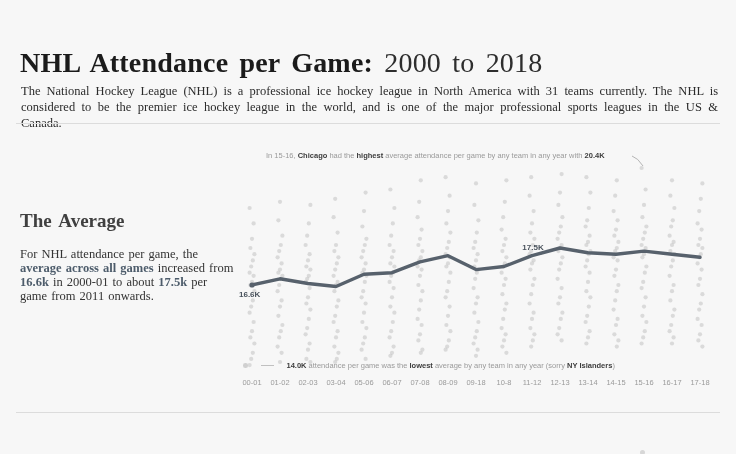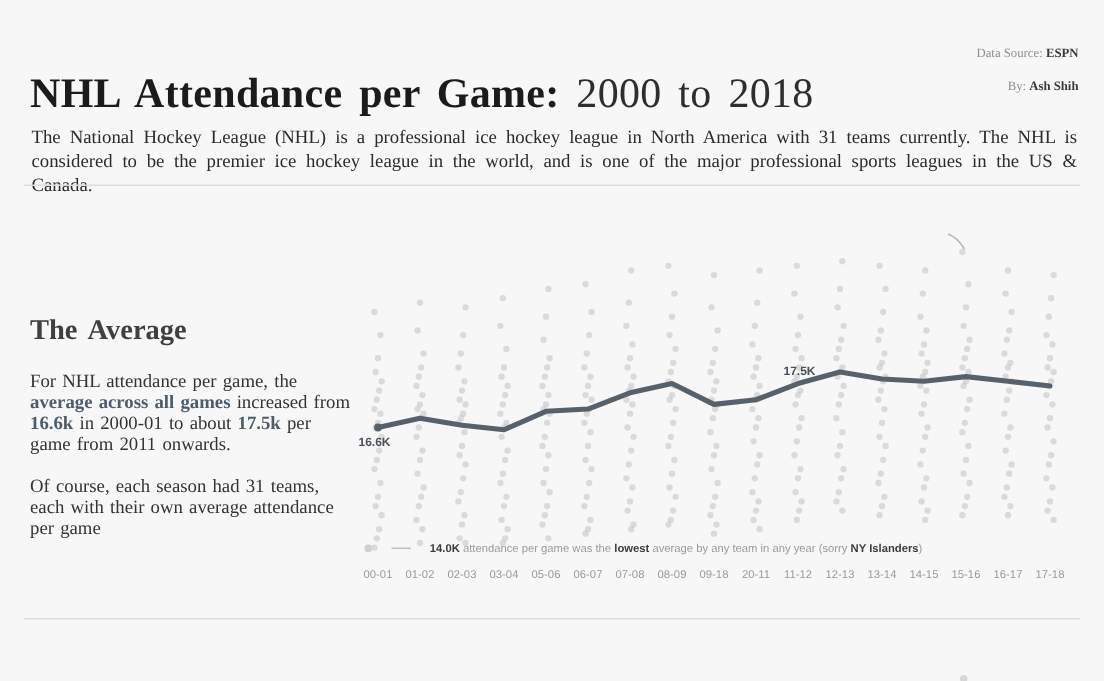--- a/index.html
+++ b/index.html
@@ -48,34 +48,29 @@
   .stray-dot{position:absolute;left:640px;top:450px;width:5px;height:5px;border-radius:50%;
              background:#c9c9c9;opacity:.7;}
 </style>
 </head>
 <body>
 
 <div id="page">
 
   <h1 class="title"><span class="t-bold">NHL Attendance per Game:</span><span class="t-reg"> 2000 to 2018</span></h1>
 
-  <div class="credits">
-    <div class="row"><span>Data Source: </span><b>ESPN</b></div>
-    <div class="row"><span>By: </span><b>Ash Shih</b></div>
-  </div>
 
   <p class="intro">The National Hockey League (NHL) is a professional ice hockey league in North America with 31 teams currently. The NHL is considered to be the premier ice hockey league in the world, and is one of the major professional sports leagues in the US &amp; Canada.</p>
 
   <div class="divider" id="divider-1"></div>
 
   <h2 class="sec-heading">The Average</h2>
 
   <p class="body-p" id="avg-p1"><span>For NHL attendance per game, the </span><span class="slate-b">average across all games</span><span> increased from </span><span class="slate-b">16.6k</span><span> in 2000-01 to about </span><span class="slate-b">17.5k</span><span> per game from 2011 onwards.</span></p>
 
-  <p class="body-p" id="avg-p2">Of course, each season had 31 teams, each with their own average attendance per game</p>
 
   <div id="chart">
     <svg width="500" height="256" viewBox="0 0 500 256">
         <circle class="dot" cx="13.6" cy="68.0" r="2.1"></circle>
         <circle class="dot" cx="17.6" cy="83.4" r="2.1"></circle>
         <circle class="dot" cx="16.0" cy="98.8" r="2.1"></circle>
         <circle class="dot" cx="14.4" cy="108.0" r="2.1"></circle>
         <circle class="dot" cx="18.4" cy="114.2" r="2.1"></circle>
         <circle class="dot" cx="16.8" cy="120.4" r="2.1"></circle>
         <circle class="dot" cx="15.2" cy="126.5" r="2.1"></circle>
@@ -446,38 +441,39 @@
         <circle class="dot" cx="464.0" cy="194.3" r="2.1"></circle>
         <circle class="dot" cx="462.4" cy="200.4" r="2.1"></circle>
         <circle class="dot" cx="466.4" cy="206.6" r="2.1"></circle>
         <polyline class="avg-line" points="16,145.0 44,138.8 72,143.5 100,146.5 128,134.2 156,132.7 184,121.9 212,115.7 240,129.6 268,126.5 296,115.7 324,108.0 352,112.7 380,114.2 408,111.1 436,114.2 464,117.3"></polyline>
         <circle class="line-end" cx="16" cy="145.0" r="2.6"></circle>
         <path class="pointer" d="M396,16 Q402,18 407,26"></path>
         <text class="vlabel" x="3" y="157.0" text-anchor="start">16.6K</text>
         <text class="vlabel" x="297" y="109.7" text-anchor="middle">17.5K</text>
       </svg>
 
+    <div class="anno" id="anno-top"><span>In 15-16, </span><b>Chicago</b><span> had the </span><b>highest</b><span> average attendance per game by any team in any year with </span><b>20.4K</b></div>
 
     <div class="anno" id="anno-bottom">
       <span class="legend-dot"></span>
       <span class="legend-dash"></span>
       <span><b>14.0K</b><span> attendance per game was the </span><b>lowest</b><span> average by any team in any year (sorry </span><b>NY Islanders</b><span>)</span></span>
     </div>
 
     <div id="xaxis">
         <span class="xlab" style="left: 16px;">00-01</span>
         <span class="xlab" style="left: 44px;">01-02</span>
         <span class="xlab" style="left: 72px;">02-03</span>
         <span class="xlab" style="left: 100px;">03-04</span>
         <span class="xlab" style="left: 128px;">05-06</span>
         <span class="xlab" style="left: 156px;">06-07</span>
         <span class="xlab" style="left: 184px;">07-08</span>
         <span class="xlab" style="left: 212px;">08-09</span>
         <span class="xlab" style="left: 240px;">09-18</span>
-        <span class="xlab" style="left: 268px;">20-11</span>
+        <span class="xlab" style="left: 268px;">10-8</span>
         <span class="xlab" style="left: 296px;">11-12</span>
         <span class="xlab" style="left: 324px;">12-13</span>
         <span class="xlab" style="left: 352px;">13-14</span>
         <span class="xlab" style="left: 380px;">14-15</span>
         <span class="xlab" style="left: 408px;">15-16</span>
         <span class="xlab" style="left: 436px;">16-17</span>
         <span class="xlab" style="left: 464px; text-align: center;">17-18</span>
       </div>
   </div>
 

